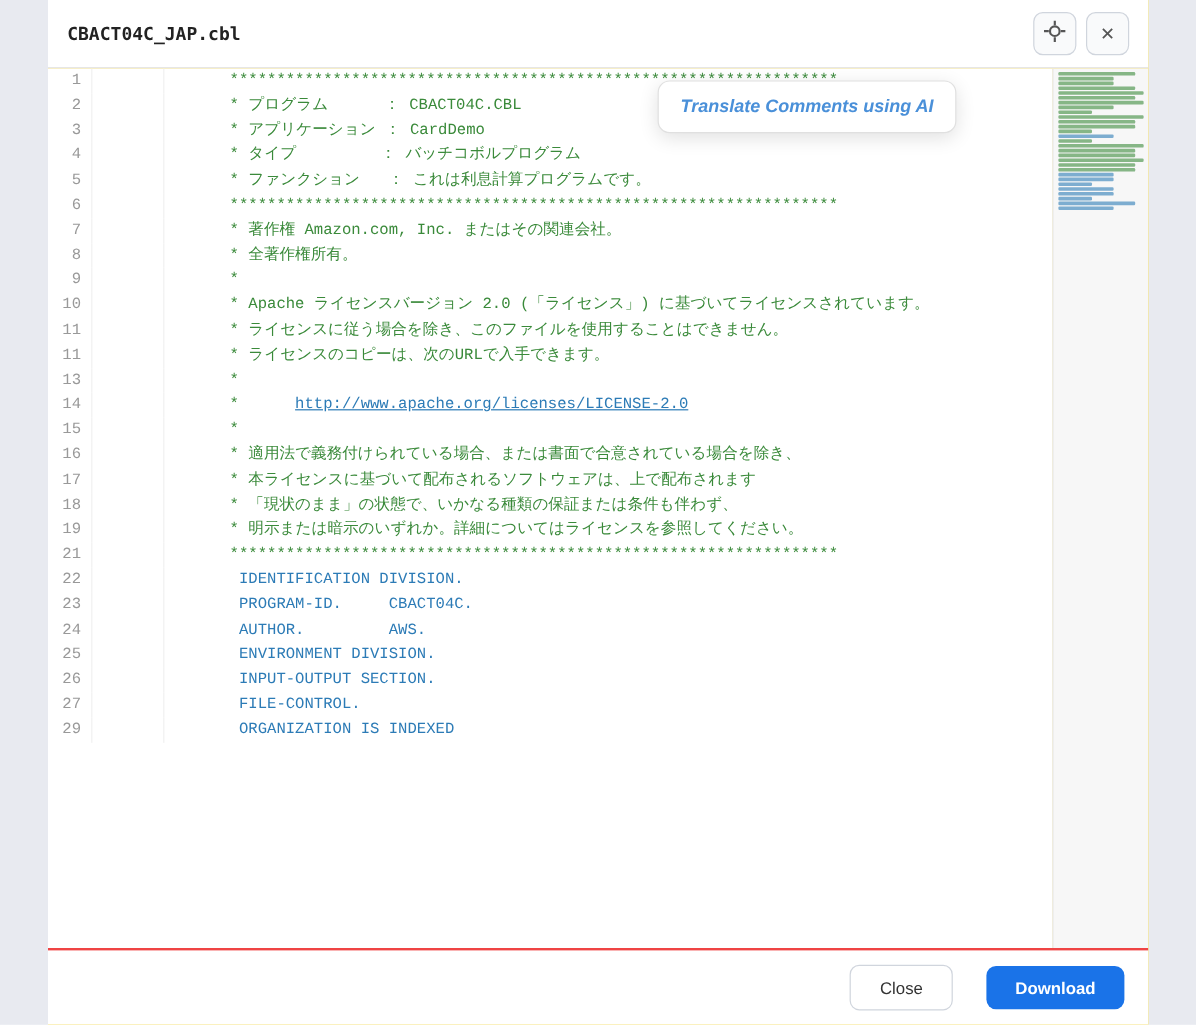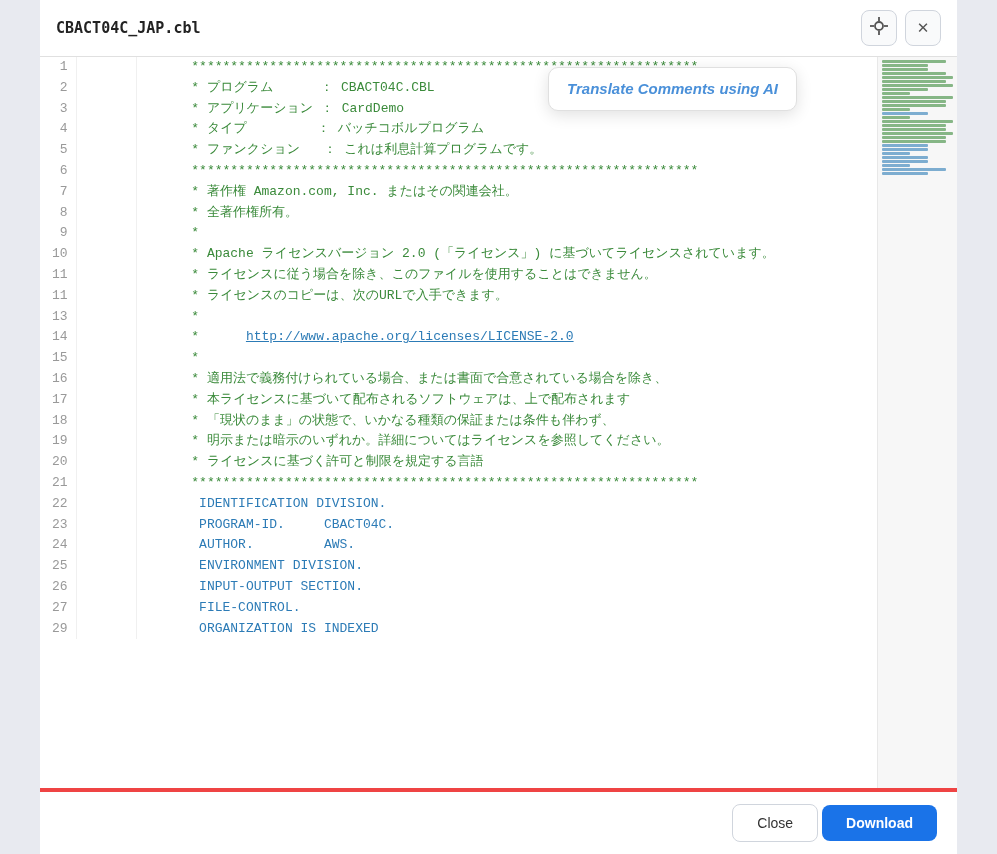--- a/index.html
+++ b/index.html
@@ -138,22 +138,22 @@
     .minimap-line.blue { background: #2c7bb6; opacity: 0.6; }
     .minimap-line.short { width: 40%; }
     .minimap-line.medium { width: 65%; }
     .minimap-line.long { width: 90%; }
     .minimap-line.full { width: 100%; }
     .modal-footer {
       display: flex;
       align-items: center;
       justify-content: flex-end;
       padding: 12px 20px;
-      border-top: 4px solid #ef4444;
-      gap: 4px;
+      border-top: 2px solid #ef4444;
+      gap: 28px;
       background: #fff;
     }
     .btn-close {
       padding: 10px 24px;
       border-radius: 8px;
       border: 1px solid #d0d5dd;
       background: #fff;
       font-size: 14px;
       font-weight: 500;
       color: #333;
@@ -295,25 +295,20 @@
               <td class="line-number">18</td>
               <td class="line-gutter"></td>
               <td class="line-code comment">      * 「現状のまま」の状態で、いかなる種類の保証または条件も伴わず、</td>
             </tr>
             <tr>
               <td class="line-number">19</td>
               <td class="line-gutter"></td>
               <td class="line-code comment">      * 明示または暗示のいずれか。詳細についてはライセンスを参照してください。</td>
             </tr>
             <tr>
-              <td class="line-number">20</td>
-              <td class="line-gutter"></td>
-              <td class="line-code comment">      * ライセンスに基づく許可と制限を規定する言語</td>
-            </tr>
-            <tr>
               <td class="line-number">21</td>
               <td class="line-gutter"></td>
               <td class="line-code comment">      *****************************************************************</td>
             </tr>
             <tr>
               <td class="line-number">22</td>
               <td class="line-gutter"></td>
               <td class="line-code keyword">       IDENTIFICATION DIVISION.</td>
             </tr>
             <tr>

